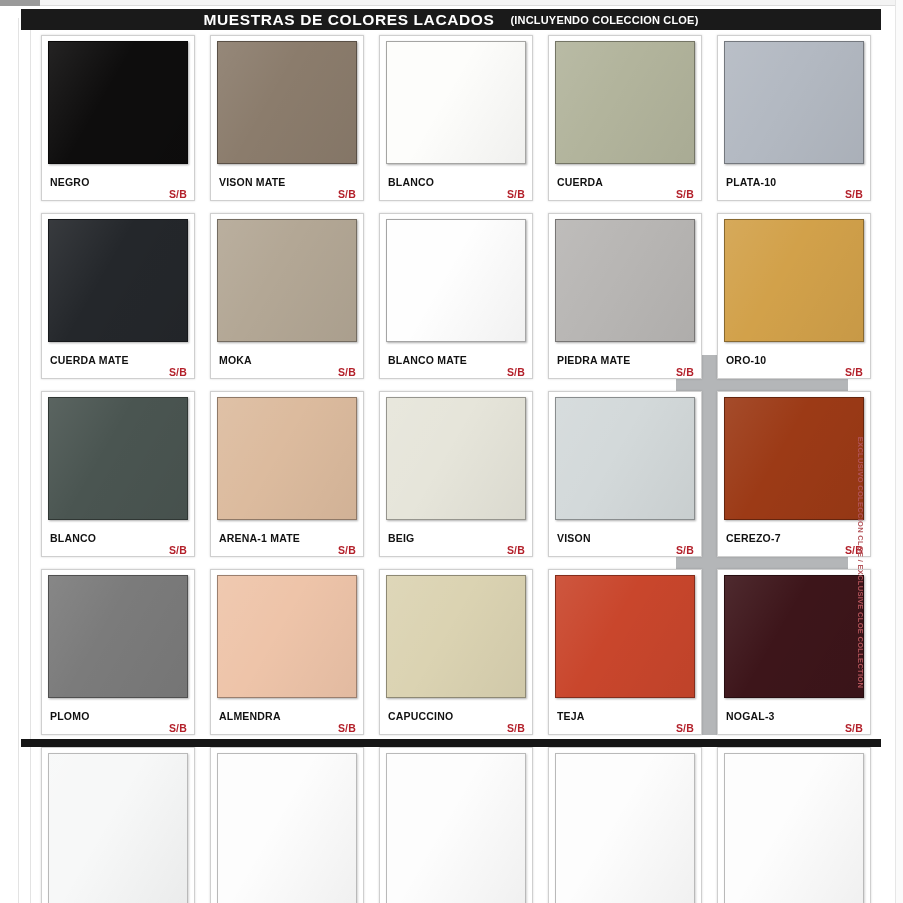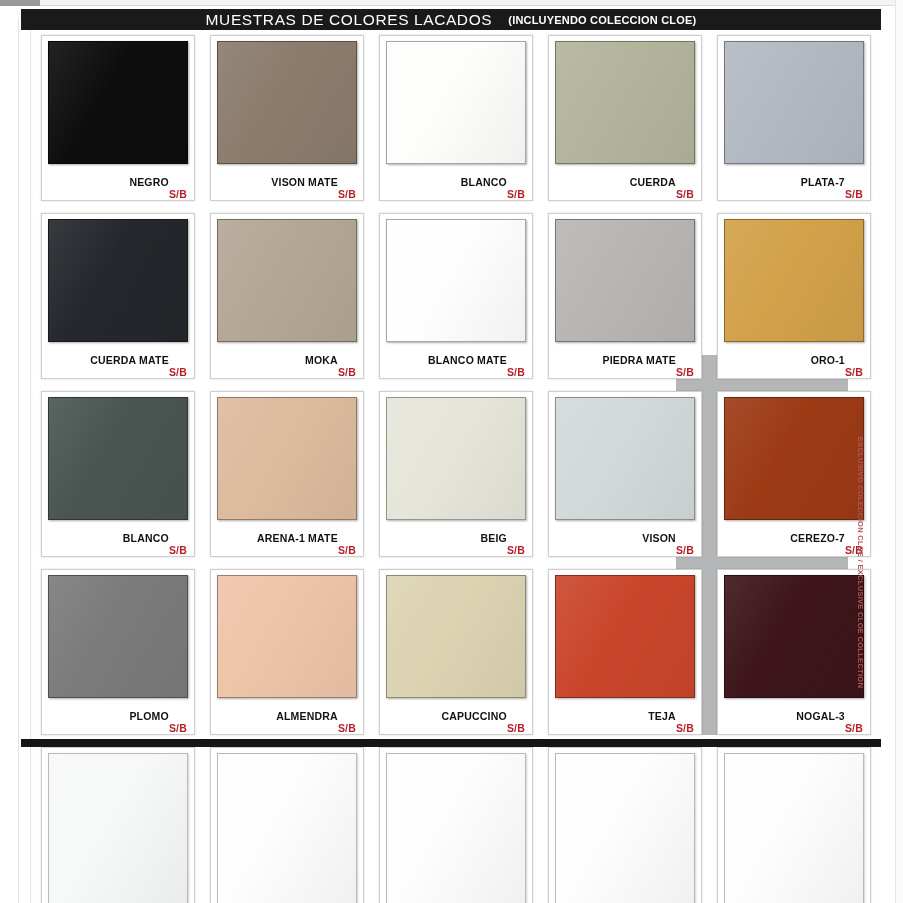--- a/index.html
+++ b/index.html
@@ -61,21 +61,21 @@
     height: 21px;
     background: #1a1a1a;
     display: flex;
     align-items: center;
     justify-content: center;
     overflow: hidden;
   }
   .banner-main {
     color: #ffffff;
     font-size: 15.5px;
-    font-weight: normal;
+    font-weight: bold;
     letter-spacing: 0.6px;
     white-space: nowrap;
   }
   .banner-sub {
     color: #ffffff;
     font-size: 11px;
     font-weight: bold;
     letter-spacing: 0.2px;
     margin-left: 16px;
     white-space: nowrap;
@@ -142,21 +142,21 @@
   .row.bottom .swatch {
     height: 152px;
     border: 1px solid #b9b9b9;
     box-shadow: 1px 1px 2px rgba(0,0,0,0.18);
   }
 
   .label-strip {
     flex: 1;
     display: flex;
     align-items: center;
-    justify-content: flex-end;
+    justify-content: space-between;
     padding: 0 7px 0 8px;
   }
   .label-name {
     font-size: 10.5px;
     font-weight: bold;
     color: #111111;
     letter-spacing: 0.2px;
     white-space: nowrap;
   }
   .label-code {
@@ -253,21 +253,21 @@
           <div class="label-strip">
             <span class="label-name">CUERDA</span>
             <span class="label-code">S/B</span>
           </div>
         </div>
       </div>
       <div class="cell">
         <div class="card">
           <div class="swatch" style="background-color: rgb(179, 185, 194);"></div>
           <div class="label-strip">
-            <span class="label-name">PLATA-7</span>
+            <span class="label-name">PLATA-10</span>
             <span class="label-code">S/B</span>
           </div>
         </div>
       </div>
     </div>
 
     <div class="row">
       <div class="cell">
         <div class="card">
           <div class="swatch" style="background-color: rgb(36, 39, 43);"></div>
@@ -301,21 +301,21 @@
           <div class="label-strip">
             <span class="label-name">PIEDRA MATE</span>
             <span class="label-code">S/B</span>
           </div>
         </div>
       </div>
       <div class="cell">
         <div class="card">
           <div class="swatch" style="background-color: rgb(210, 161, 74);"></div>
           <div class="label-strip">
-            <span class="label-name">ORO-1</span>
+            <span class="label-name">ORO-10</span>
             <span class="label-code">S/B</span>
           </div>
         </div>
       </div>
     </div>
 
     <div class="row">
       <div class="cell">
         <div class="card">
           <div class="swatch" style="background-color: rgb(74, 85, 81);"></div>

